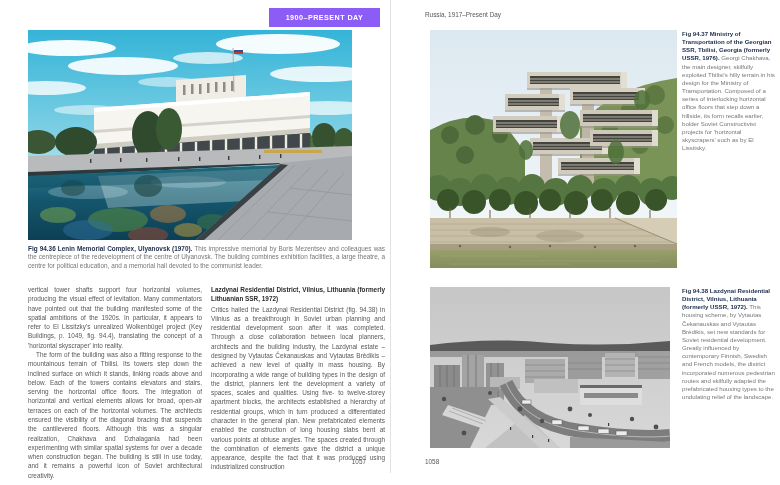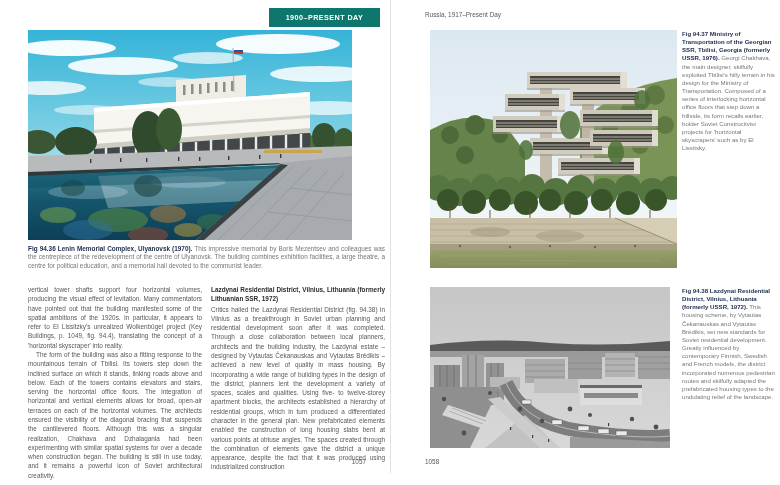--- a/index.html
+++ b/index.html
@@ -2,21 +2,21 @@
 <html lang="en"><head>
 <meta charset="utf-8">
 <style>
   html,body{margin:0;padding:0;background:#ffffff;}
   #spread{
     position:relative;width:780px;height:485px;background:#ffffff;overflow:hidden;
     font-family:"Liberation Sans","DejaVu Sans",sans-serif;color:#57585a;
   }
   .gutter{position:absolute;left:390px;top:0;width:1px;height:473px;background:#e2e2e2;}
   .section-tag{
-    position:absolute;left:269px;top:8px;width:111px;height:19px;background:#0f766e;
+    position:absolute;left:269px;top:8px;width:111px;height:19px;background:#8b5cf6;
     display:flex;align-items:center;justify-content:center;
   }
   .section-tag span{color:#ffffff;font-weight:bold;font-size:7.2px;letter-spacing:.45px;}
   .running-head{position:absolute;left:425px;top:11px;font-size:6.4px;color:#57585a;}
   figure{margin:0;padding:0;position:absolute;}
   .photo1{left:28px;top:30px;width:324px;height:210px;}
   .photo2{left:430px;top:30px;width:247px;height:238px;}
   .photo3{left:430px;top:287px;width:240px;height:161px;}
   .cap-main{position:absolute;left:28px;top:245px;width:357px;font-size:6.4px;line-height:1.32;margin:0;color:#76777a;text-align:justify;}
   .cap-main b{color:#1b2b4b;}

